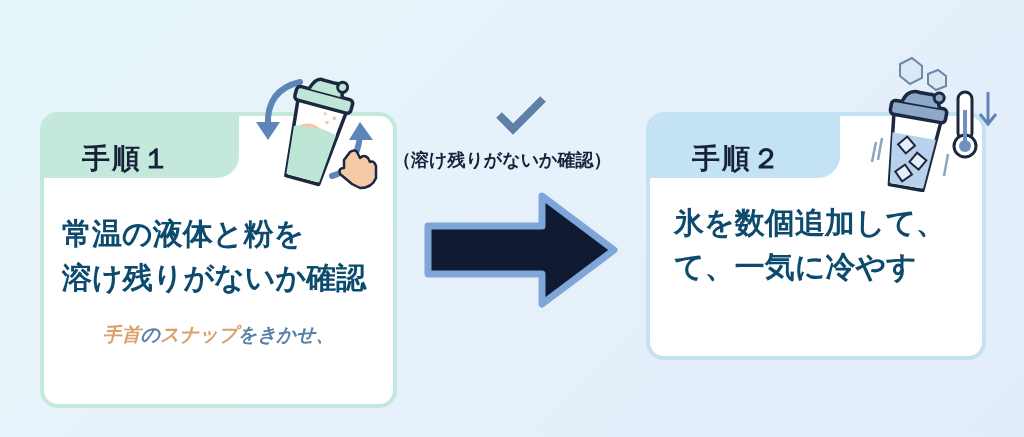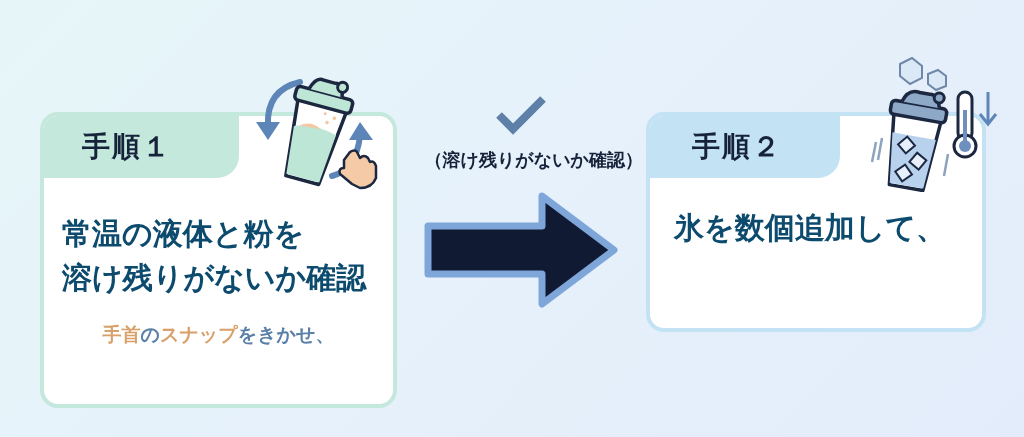--- a/index.html
+++ b/index.html
@@ -10,57 +10,58 @@
     position: relative;
     color: #16223a;
   }
   .card {
     position: absolute;
     background: #ffffff;
     border-radius: 18px;
     overflow: hidden;
   }
   .card1 { left: 40px; top: 112px; width: 357px; height: 296px; border: 4px solid #c4e8dc; }
-  .card2 { left: 646px; top: 112px; width: 340px; height: 220px; border: 4px solid #c3e2f4; }
+  .card2 { left: 646px; top: 112px; width: 340px; height: 248px; border: 4px solid #c3e2f4; }
   .tab {
     position: absolute; left: 0; top: 0;
     height: 62px;
     border-bottom-right-radius: 22px;
-    display: flex; align-items: center;
+    display: flex; align-items: flex-end;
     font-weight: bold; font-size: 28px;
     letter-spacing: 2px;
   }
   .card1 .tab { width: 195px; background: #c4e8dc; padding-left: 38px; }
   .card2 .tab { width: 190px; background: #c3e2f4; padding-left: 42px; }
   .main-text {
     position: absolute;
     font-weight: bold;
     font-size: 30px;
     line-height: 44px;
     color: #0c4a6e;
     white-space: nowrap;
   }
   .card1 .main-text { left: 18px; top: 96px; }
-  .card2 .main-text { left: 24px; top: 92px; font-family: Liberation Mono, monospace; }
+  .card2 .main-text { left: 24px; top: 85px; }
   .sub-text {
     position: absolute;
     left: 0; width: 100%;
     top: 202px;
     text-align: center;
     font-weight: bold;
     font-size: 19px;
     line-height: 32px;
+    font-style: italic;
   }
   .orange { color: #d9a06a; }
   .blue { color: #5a7fa8; }
   .illus { position: absolute; }
   .check { position: absolute; left: 495px; top: 95px; }
   .confirm {
     position: absolute; left: 393px; top: 148px; width: 250px;
-    text-align: right; font-weight: bold; font-size: 18px; color: #16223a;
+    text-align: left; font-weight: bold; font-size: 18px; color: #16223a;
     white-space: nowrap;
   }
   .arrow { position: absolute; left: 422px; top: 190px; }
 </style>
 </head>
 <body>
 
 <div class="card card1">
   <div class="tab">
     <span>手順１</span>
@@ -106,20 +107,21 @@
 <svg class="arrow" width="200" height="120" viewBox="0 0 200 120">
   <polygon points="6,36 120,36 120,6 192,60 120,114 120,84 6,84" fill="#111a33" stroke="#7ea6d8" stroke-width="7" stroke-linejoin="round"></polygon>
 </svg>
 
 <div class="card card2">
   <div class="tab">
     <span>手順２</span>
   </div>
   <div class="main-text">
     <div>氷を数個追加して、</div>
+    <div>て、一気に冷やす</div>
   </div>
 </div>
 
 <svg class="illus" style="left:868px; top:52px;" width="140" height="140" viewBox="0 0 140 140">
 
   <g fill="#dbe8f5" stroke="#6f88a8" stroke-width="2">
     <path d="M32 12 L44 6 L54 14 L54 26 L42 32 L32 24 Z"></path>
     <path d="M60 22 L70 18 L78 24 L78 34 L68 38 L60 32 Z"></path>
   </g>
 

